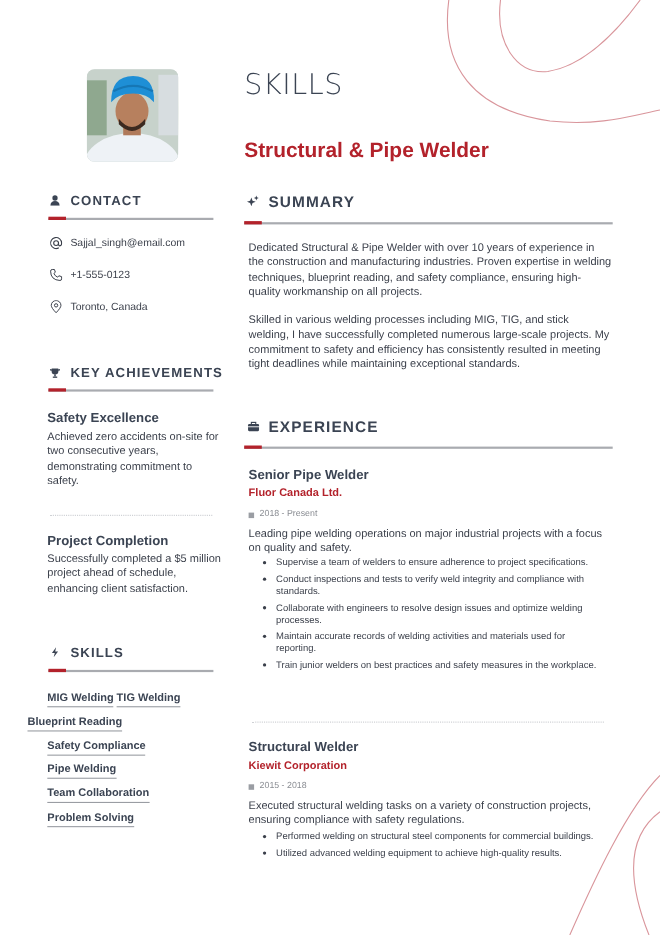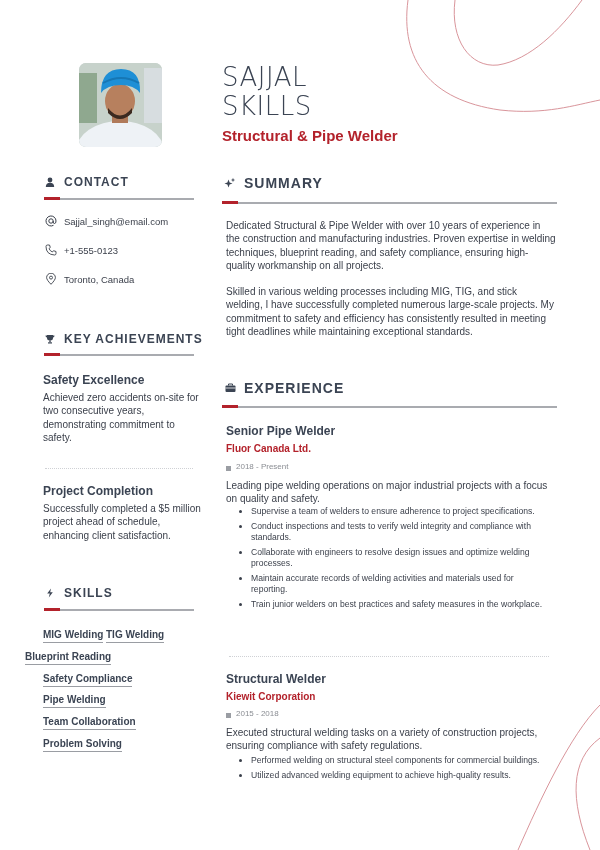--- a/index.html
+++ b/index.html
@@ -4,21 +4,21 @@
 <style>
   * { box-sizing: border-box; margin: 0; padding: 0; }
   html, body { width: 600px; height: 850px; background: #ffffff; overflow: hidden; }
   body { position: relative; font-family: "Liberation Sans", sans-serif; color: #3a3f4a; }
 
   .deco { position: absolute; left: 0; top: 0; width: 600px; height: 850px; pointer-events: none; }
 
   
   .photo { position: absolute; left: 79px; top: 63px; width: 83px; height: 84px; border-radius: 7px; overflow: hidden; background: linear-gradient(180deg,#c9d3cf 0%,#9fb3a3 45%,#dfe6ea 100%); }
   .name { position: absolute; left: 222px; top: 63px; font-size: 26px; line-height: 29px; color: #3b4453; letter-spacing: 0.5px; font-family: "DejaVu Sans", sans-serif; font-weight: 300; }
-  .role { position: absolute; left: 222px; top: 127px; font-size: 15px; color: #b3222b; font-weight: 600; }
+  .role { position: absolute; left: 222px; top: 127px; font-size: 19px; color: #b3222b; font-weight: 600; }
 
   
   .sec-head { position: absolute; display: flex; align-items: center; gap: 8px; font-weight: 700; color: #3b4453; letter-spacing: 1px; }
   .sec-head .ico { width: 12px; height: 12px; display: inline-flex; align-items: center; justify-content: center; color: #3b4453; }
   .sec-rule { position: absolute; height: 2px; background: #a9abb0; }
   .sec-rule::before { content: ""; position: absolute; left: 0; top: -1px; width: 16px; height: 3px; background: #b3222b; }
 
   .left-head { left: 44px; font-size: 12px; }
   .right-head { left: 224px; font-size: 14px; }
 
@@ -64,21 +64,20 @@
     <rect x="65" y="5" width="18" height="55" fill="#d7dde0"></rect>
     <ellipse cx="41" cy="88" rx="44" ry="30" fill="#eef2f6"></ellipse>
     <rect x="33" y="44" width="16" height="16" fill="#b07a5a"></rect>
     <ellipse cx="41" cy="38" rx="15" ry="17" fill="#b7805e"></ellipse>
     <path d="M29 45 Q41 60 53 45 L53 50 Q41 62 29 50 Z" fill="#3c2a20"></path>
     <path d="M22 30 Q22 6 42 6 Q62 6 61 30 Q55 22 42 22 Q28 22 22 30 Z" fill="#1e8fd6"></path>
     <path d="M24 20 Q42 10 60 20" fill="none" stroke="#1677b5" stroke-width="2"></path>
   </svg>
 </div>
 <div class="name">
-  <div>SAJJAL</div>
   <div>SKILLS</div>
 </div>
 <div class="role">Structural &amp; Pipe Welder</div>
 
 <div class="sec-head left-head" style="top:175px;">
   <span class="ico">
     <svg width="10" height="10" viewBox="0 0 10 10">
         <circle cx="5" cy="3" r="2.4" fill="#3b4453"></circle>
         <path d="M0.8 10 Q1 5.8 5 5.8 Q9 5.8 9.2 10 Z" fill="#3b4453"></path>
       </svg>

